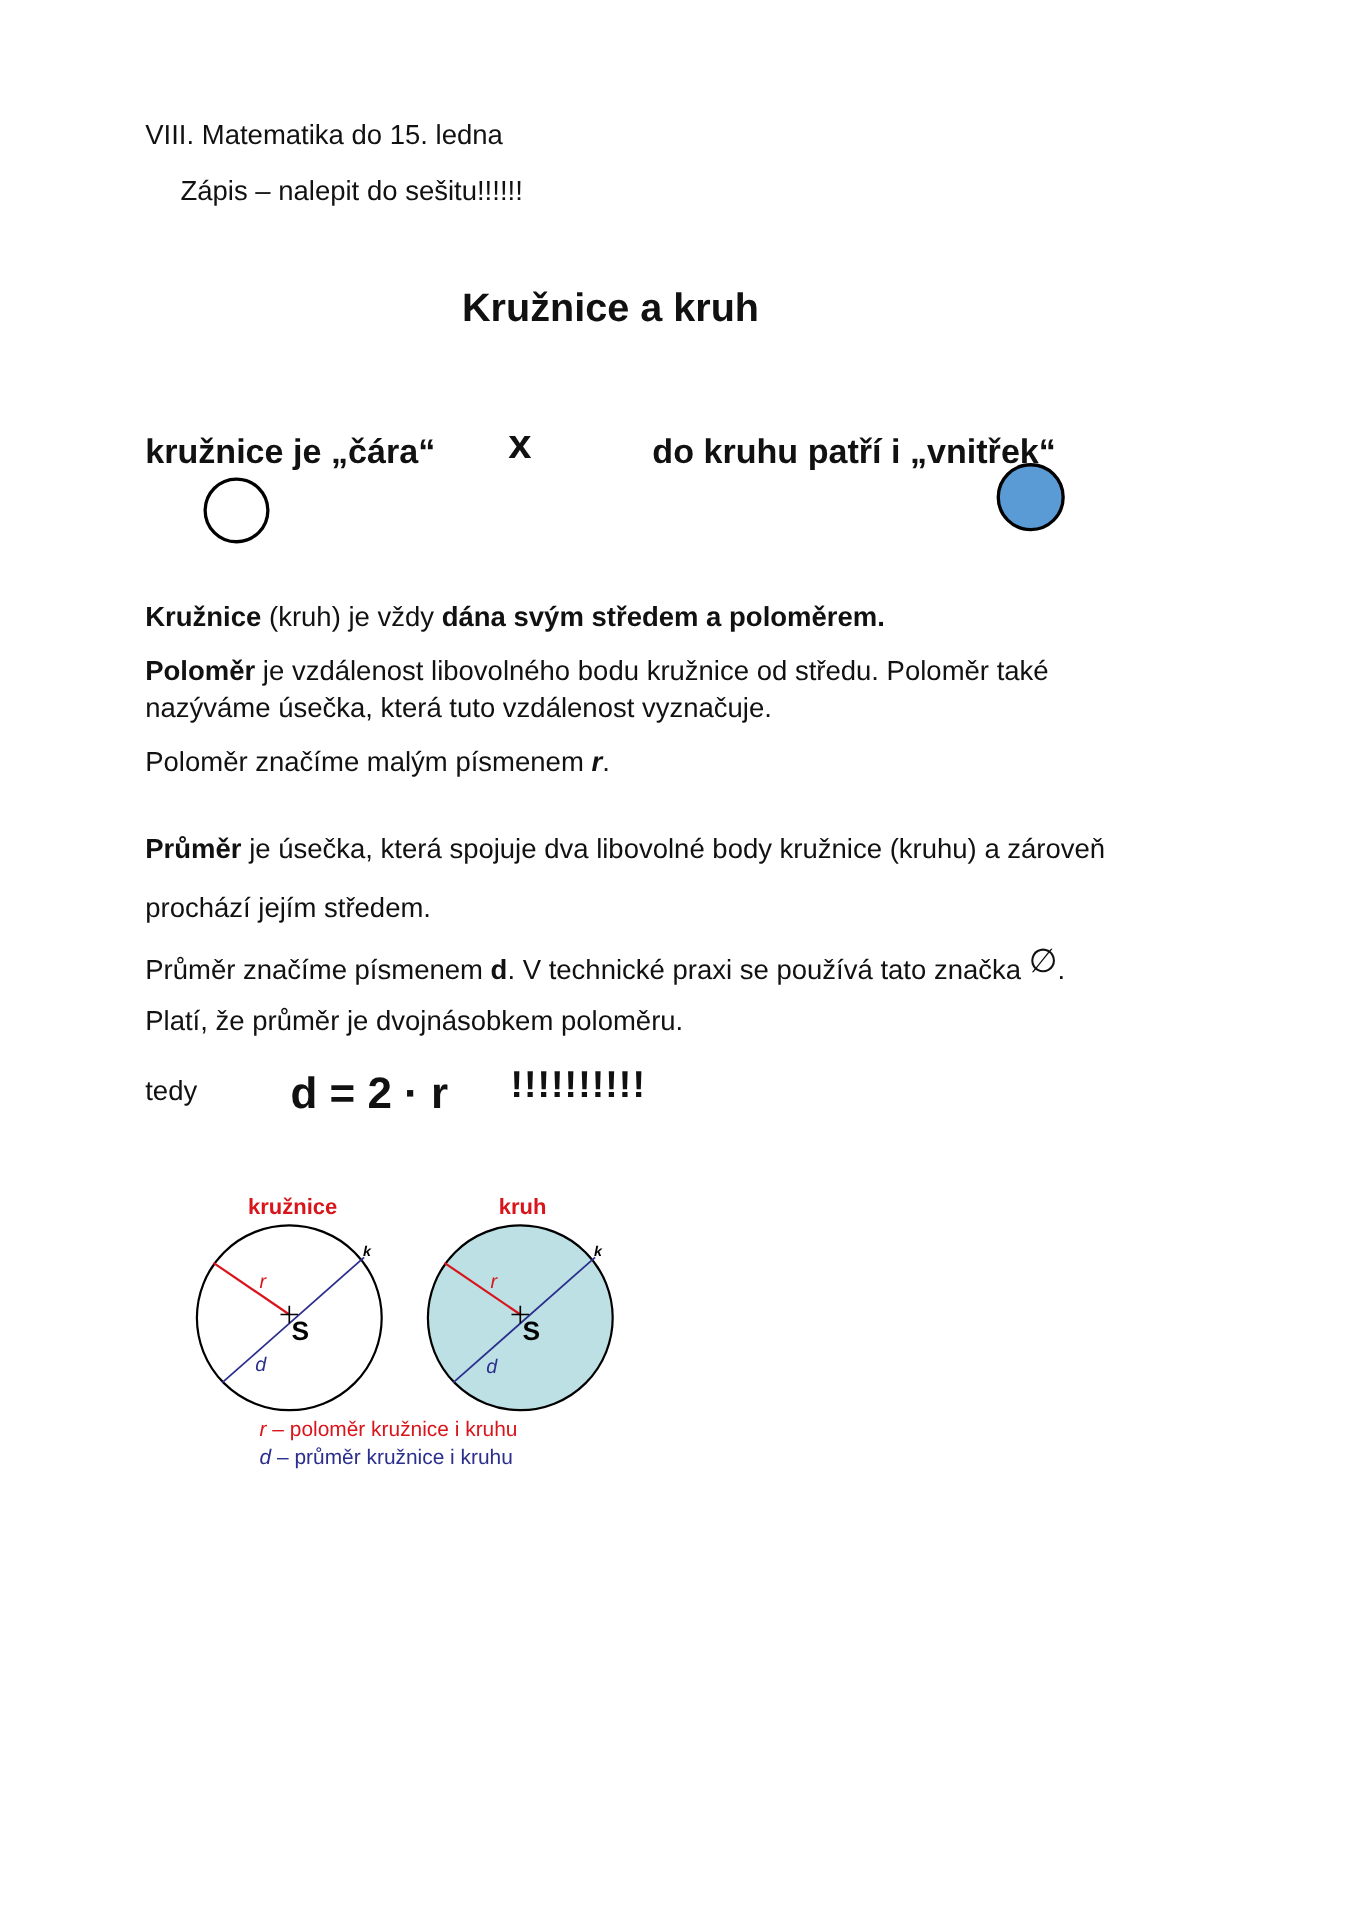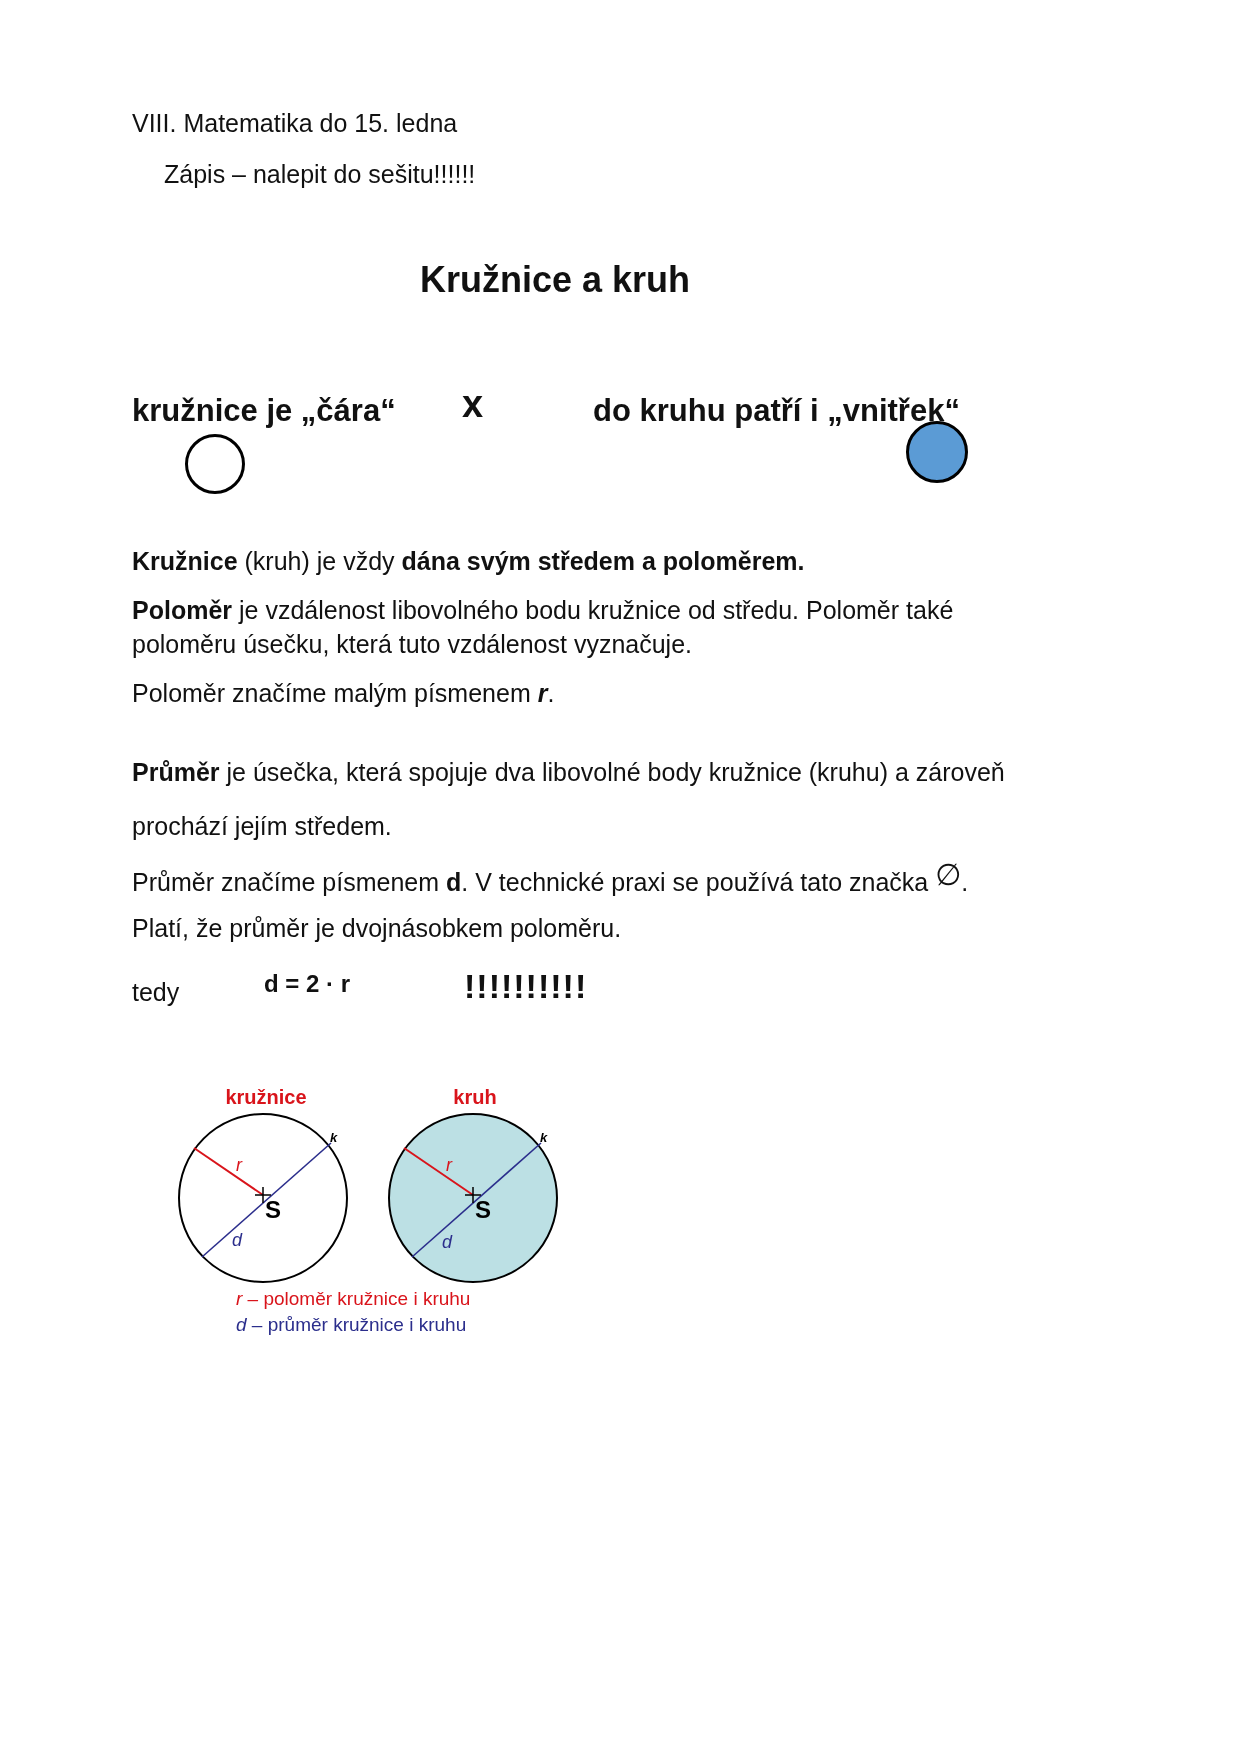--- a/index.html
+++ b/index.html
@@ -5,21 +5,21 @@
     html, body { margin: 0; padding: 0; background: #ffffff; }
     body {
       width: 1240px; height: 1754px; position: relative; overflow: hidden;
       font-family: "Liberation Sans", sans-serif; color: #111;
     }
     .t { position: absolute; white-space: nowrap; font-size: 25px; line-height: 1.2; }
     .b { font-weight: bold; }
     .title { font-size: 36px; font-weight: bold; }
     .boldhead { font-size: 31px; font-weight: bold; }
     .xmark { font-size: 38px; font-weight: bold; }
-    .formula { font-size: 24px; font-weight: bold; }
+    .formula { font-size: 40px; font-weight: bold; }
     .excl { font-size: 34px; font-weight: bold; letter-spacing: 1px; }
     .shape { position: absolute; border-radius: 50%; box-sizing: border-box; border: 3px solid #000; }
     svg text { font-family: "Liberation Sans", sans-serif; }
   </style>
 </head>
 <body>
 
 <div class="t" style="left:132px; top:108px;">VIII.  Matematika   do 15. ledna</div>
 <div class="t" style="left:132px; top:159px;margin-left:32px;">Zápis – nalepit do sešitu!!!!!!</div>
 
@@ -32,21 +32,21 @@
 <div class="shape" style="left:185px; top:434px; width:60px; height:60px; background:#fff;"></div>
 <div class="shape" style="left:906px; top:421px; width:62px; height:62px; background:#5b9bd5;"></div>
 
 <div class="t" style="left:132px; top:546px;">
   <span class="b">Kružnice</span><span> (kruh) je vždy </span><span class="b">dána svým středem a poloměrem.</span>
 </div>
 
 <div class="t" style="left:132px; top:595px;">
   <span class="b">Poloměr</span><span> je vzdálenost libovolného bodu kružnice od středu. Poloměr také</span>
 </div>
-<div class="t" style="left:132px; top:629px;">poloměru úsečku, která tuto vzdálenost vyznačuje.</div>
+<div class="t" style="left:132px; top:629px;">nazýváme úsečka, která tuto vzdálenost vyznačuje.</div>
 
 <div class="t" style="left:132px; top:678px;">
   <span>Poloměr značíme malým písmenem </span><span class="b" style="font-style:italic;">r</span><span>.</span>
 </div>
 
 <div class="t" style="left:132px; top:757px;">
   <span class="b">Průměr</span><span> je úsečka, která spojuje dva libovolné body kružnice (kruhu) a zároveň</span>
 </div>
 <div class="t" style="left:132px; top:811px;">prochází jejím středem.</div>
 

